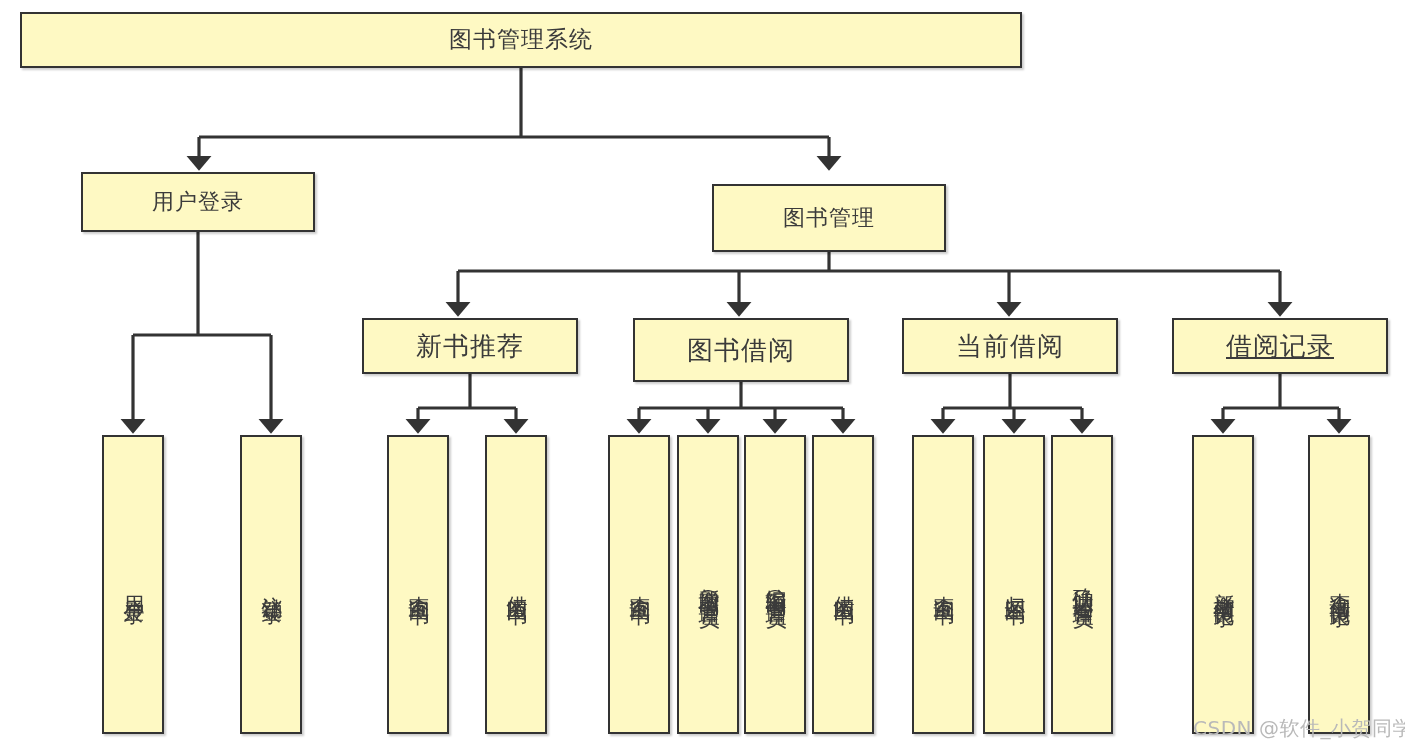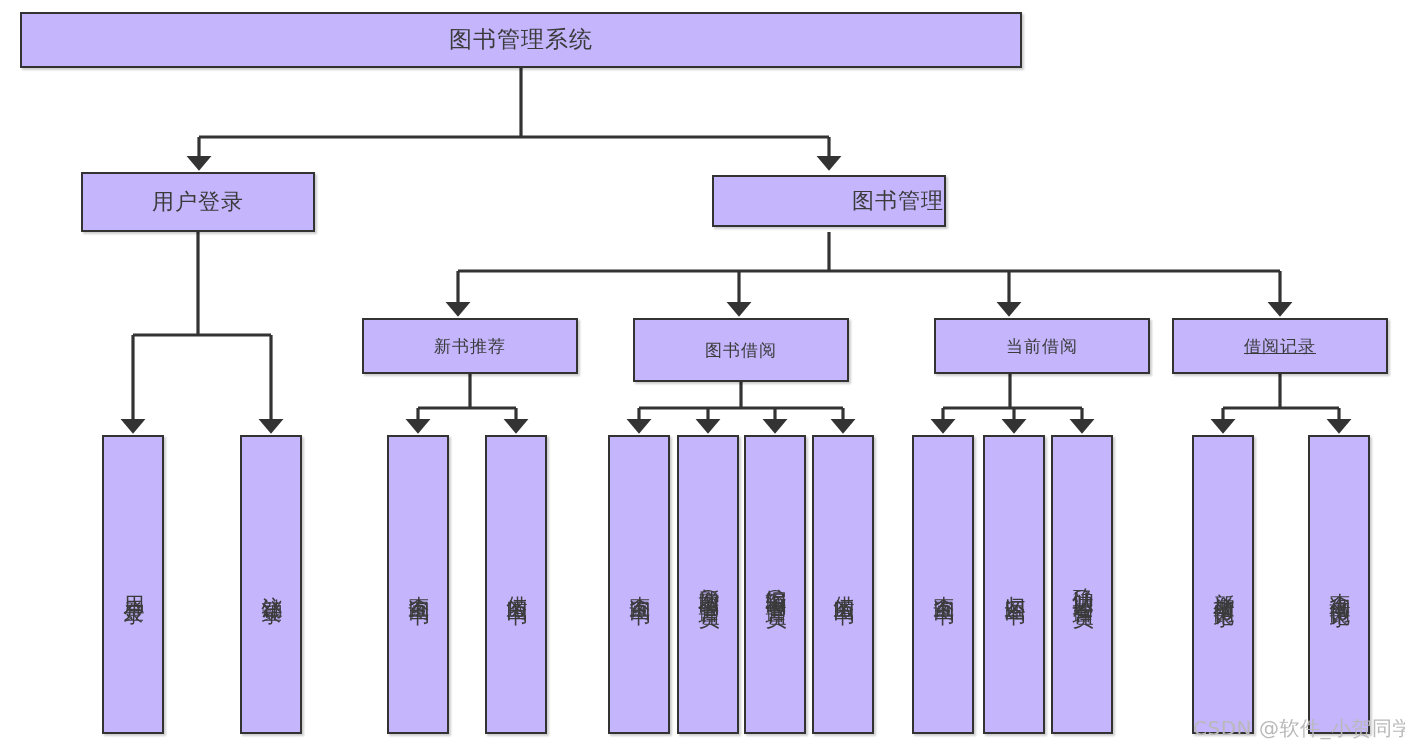--- a/index.html
+++ b/index.html
@@ -22,37 +22,37 @@
     position: absolute;
     left: 0;
     top: 0;
     width: 1405px;
     height: 747px;
     pointer-events: none;
   }
   .node {
     position: absolute;
     box-sizing: border-box;
-    background: #c4b5fd;
+    background: #fef9c3;
     border: 2px solid #333333;
     box-shadow: 2px 2px 2px rgba(0,0,0,0.20);
     display: flex;
     align-items: center;
     justify-content: center;
     color: #3b3b3b;
   }
   .node-h {
     font-size: 22px;
     line-height: 1.1;
     letter-spacing: 1px;
     white-space: nowrap;
   }
   .node.level-0 .node-h { font-size: 23px; }
   .node.level-1 .node-h { font-size: 22px; }
-  .node.level-2 .node-h { font-size: 17px; }
+  .node.level-2 .node-h { font-size: 26px; }
   .node-v {
     writing-mode: vertical-rl;
     text-orientation: upright;
     font-size: 21px;
     line-height: 1.14;
     letter-spacing: 3px;
     white-space: nowrap;
     color: #3b3b3b;
   }
   .node.leaf {
@@ -124,31 +124,31 @@
     </g>
   </svg>
 
   <div class="node level-0" style="left:20px; top:12px; width:1002px; height:56px;">
     <span class="node-h">图书管理系统</span>
   </div>
 
   <div class="node level-1" style="left:81px; top:172px; width:234px; height:60px;">
     <span class="node-h">用户登录</span>
   </div>
-  <div class="node level-1" style="left:712px; top:175px; width:234px; height:52px;justify-content:flex-end;">
+  <div class="node level-1" style="left:712px; top:184px; width:234px; height:68px;">
     <span class="node-h">图书管理</span>
   </div>
 
   <div class="node level-2" style="left:362px; top:318px; width:216px; height:56px;">
     <span class="node-h">新书推荐</span>
   </div>
   <div class="node level-2" style="left:633px; top:318px; width:216px; height:64px;">
     <span class="node-h">图书借阅</span>
   </div>
-  <div class="node level-2" style="left:902px; top:318px; width:216px; height:56px;margin-left:32px;">
+  <div class="node level-2" style="left:902px; top:318px; width:216px; height:56px;">
     <span class="node-h">当前借阅</span>
   </div>
   <div class="node level-2" style="left:1172px; top:318px; width:216px; height:56px;text-decoration:underline;">
     <span class="node-h">借阅记录</span>
   </div>
 
   <div class="node leaf" style="left:102px; top:435px; width:62px; height:299px;">
     <span class="node-v">用户登录</span>
   </div>
   <div class="node leaf" style="left:240px; top:435px; width:62px; height:299px;">

